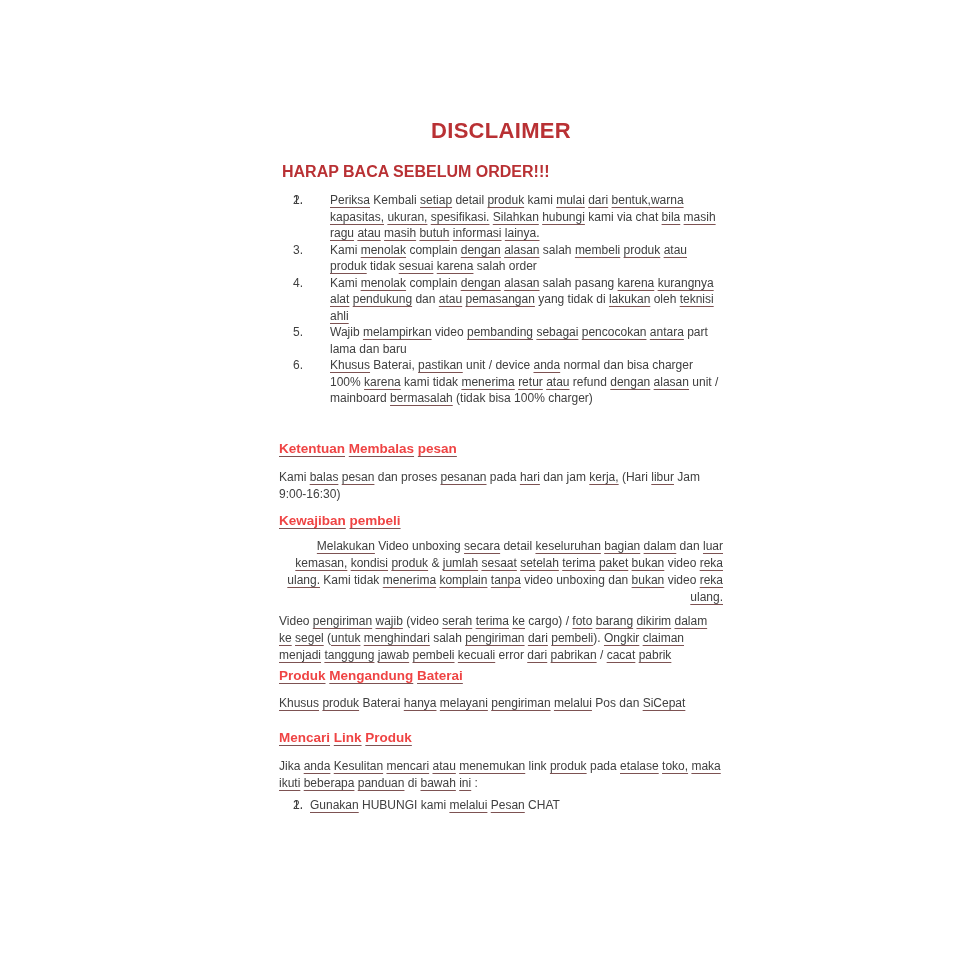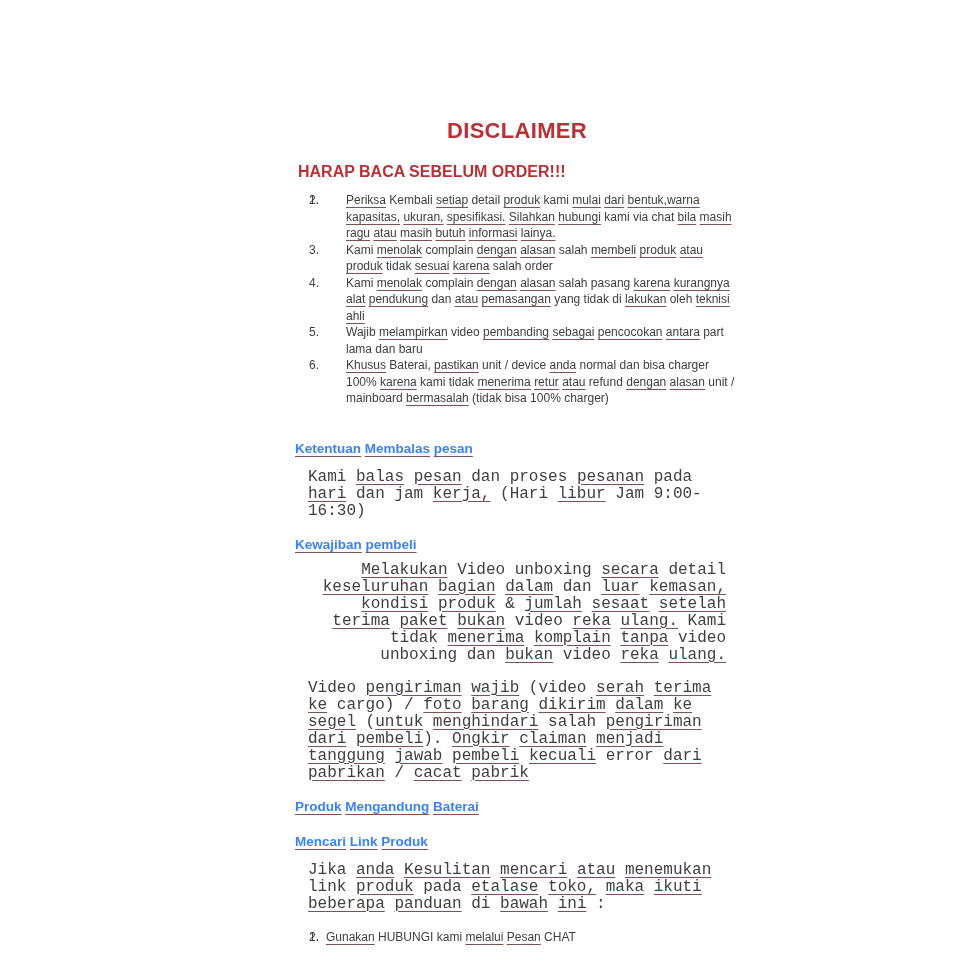--- a/index.html
+++ b/index.html
@@ -2,37 +2,37 @@
 <html><head>
 <meta charset="utf-8">
 <style>
   html,body{margin:0;padding:0;}
   body{
     width:978px;height:978px;background:#ffffff;
     font-family:"Liberation Sans",sans-serif;color:#404040;
     overflow:hidden;position:relative;
   }
   .page{position:absolute;inset:0;background:#ffffff;}
-  .content{position:absolute;left:292px;top:0;width:450px;}
+  .content{position:absolute;left:276px;top:0;width:450px;}
   .doc-title{
     margin:118px 0 0 0;text-align:center;
     font-size:22px;line-height:26px;font-weight:700;color:#b93134;letter-spacing:0.3px;
   }
   .doc-subtitle{
     margin:18px 0 0 6px;font-size:16px;line-height:20px;font-weight:700;color:#b93134;
   }
   ol.rules{list-style:none;margin:10px 0 0 0;padding:0;}
   ol.rules li{
     position:relative;padding-left:54px;font-size:12px;line-height:16.5px;margin:0;
   }
   ol.rules li .num{position:absolute;left:17px;top:0;}
   .sec-heading{
-    margin:0 0 0 3px;font-size:13.5px;line-height:18px;font-weight:700;color:#3b82f6;
+    margin:0 0 0 3px;font-size:13.5px;line-height:18px;font-weight:700;color:#ef4444;
   }
-  .para{margin:16px;font-size:16px;line-height:17px;font-family:Liberation Mono, monospace;}
+  .para{margin:3px;font-size:12px;line-height:17px;}
   .mt-sec0{margin-top:33px;}
   .mt-p0{margin-top:11px;}
   .mt-sec1{margin-top:9px;}
   .mt-p1a{margin-top:8px;text-align:right;}
   .mt-p1b{margin-top:7px;}
   .mt-sec2{}
   .mt-p2{margin-top:10px;}
   .mt-sec3{margin-top:17px;}
   .mt-p3{margin-top:11px;}
   ol.steps{list-style:none;margin:5px 0 0 0;padding:0;}
@@ -85,20 +85,21 @@
     </ol>
 
     <div class="sec-heading mt-sec0"><span class="u">Ketentuan</span><span> </span><span class="u">Membalas</span><span> </span><span class="u">pesan</span></div>
     <p class="para mt-p0"><span>Kami </span><span class="u">balas</span><span> </span><span class="u">pesan</span><span> dan proses </span><span class="u">pesanan</span><span> pada </span><span class="u">hari</span><span> dan jam </span><span class="u">kerja,</span><span> (Hari </span><span class="u">libur</span><span> Jam 9:00-16:30)</span></p>
 
     <div class="sec-heading mt-sec1"><span class="u">Kewajiban</span><span> </span><span class="u">pembeli</span></div>
     <p class="para mt-p1a"><span class="u">Melakukan</span><span> Video unboxing </span><span class="u">secara</span><span> detail </span><span class="u">keseluruhan</span><span> </span><span class="u">bagian</span><span> </span><span class="u">dalam</span><span> dan </span><span class="u">luar</span><span> </span><span class="u">kemasan,</span><span> </span><span class="u">kondisi</span><span> </span><span class="u">produk</span><span> &amp; </span><span class="u">jumlah</span><span> </span><span class="u">sesaat</span><span> </span><span class="u">setelah</span><span> </span><span class="u">terima</span><span> </span><span class="u">paket</span><span> </span><span class="u">bukan</span><span> video </span><span class="u">reka</span><span> </span><span class="u">ulang.</span><span> Kami tidak </span><span class="u">menerima</span><span> </span><span class="u">komplain</span><span> </span><span class="u">tanpa</span><span> video unboxing dan </span><span class="u">bukan</span><span> video </span><span class="u">reka</span><span> </span><span class="u">ulang.</span></p>
     <p class="para mt-p1b"><span>Video </span><span class="u">pengiriman</span><span> </span><span class="u">wajib</span><span> (video </span><span class="u">serah</span><span> </span><span class="u">terima</span><span> </span><span class="u">ke</span><span> cargo) / </span><span class="u">foto</span><span> </span><span class="u">barang</span><span> </span><span class="u">dikirim</span><span> </span><span class="u">dalam</span><span> </span><span class="u">ke</span><span> </span><span class="u">segel</span><span> (</span><span class="u">untuk</span><span> </span><span class="u">menghindari</span><span> salah </span><span class="u">pengiriman</span><span> </span><span class="u">dari</span><span> </span><span class="u">pembeli</span><span>). </span><span class="u">Ongkir</span><span> </span><span class="u">claiman</span><span> </span><span class="u">menjadi</span><span> </span><span class="u">tanggung</span><span> </span><span class="u">jawab</span><span> </span><span class="u">pembeli</span><span> </span><span class="u">kecuali</span><span> error </span><span class="u">dari</span><span> </span><span class="u">pabrikan</span><span> / </span><span class="u">cacat</span><span> </span><span class="u">pabrik</span></p>
 
     <div class="sec-heading mt-sec2"><span class="u">Produk</span><span> </span><span class="u">Mengandung</span><span> </span><span class="u">Baterai</span></div>
+    <p class="para mt-p2"><span class="u">Khusus</span><span> </span><span class="u">produk</span><span> Baterai </span><span class="u">hanya</span><span> </span><span class="u">melayani</span><span> </span><span class="u">pengiriman</span><span> </span><span class="u">melalui</span><span> Pos dan </span><span class="u">SiCepat</span></p>
 
     <div class="sec-heading mt-sec3"><span class="u">Mencari</span><span> </span><span class="u">Link</span><span> </span><span class="u">Produk</span></div>
     <p class="para mt-p3"><span>Jika </span><span class="u">anda</span><span> </span><span class="u">Kesulitan</span><span> </span><span class="u">mencari</span><span> </span><span class="u">atau</span><span> </span><span class="u">menemukan</span><span> link </span><span class="u">produk</span><span> pada </span><span class="u">etalase</span><span> </span><span class="u">toko,</span><span> </span><span class="u">maka</span><span> </span><span class="u">ikuti</span><span> </span><span class="u">beberapa</span><span> </span><span class="u">panduan</span><span> di </span><span class="u">bawah</span><span> </span><span class="u">ini</span><span> :</span></p>
 
     <ol class="steps">
       <li>
         <span class="num">1.</span>
       </li>
       <li>
         <span class="num">2.</span>

